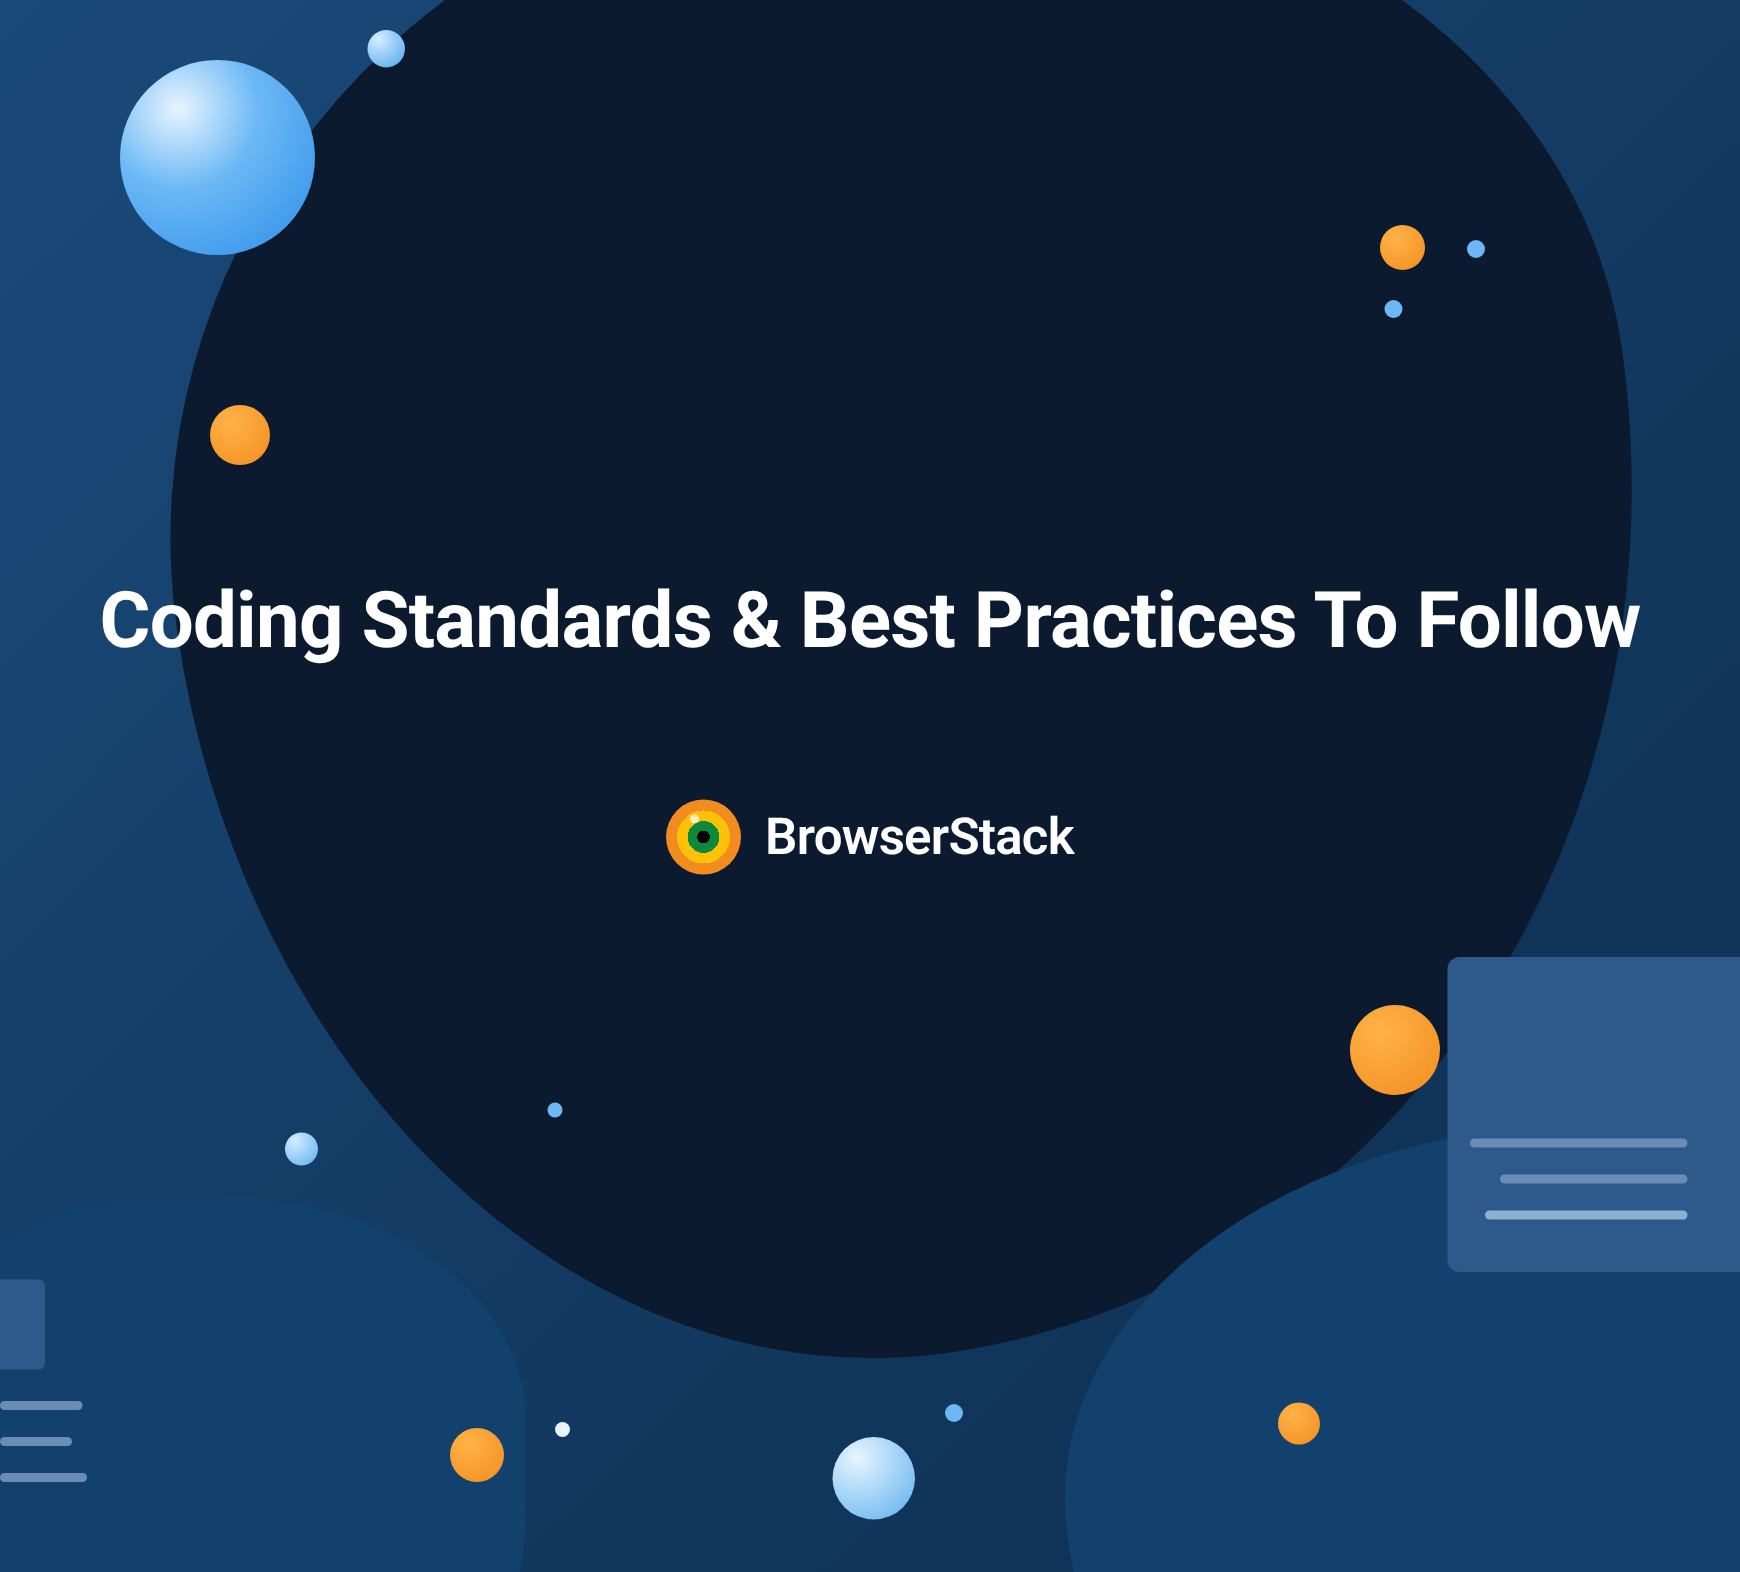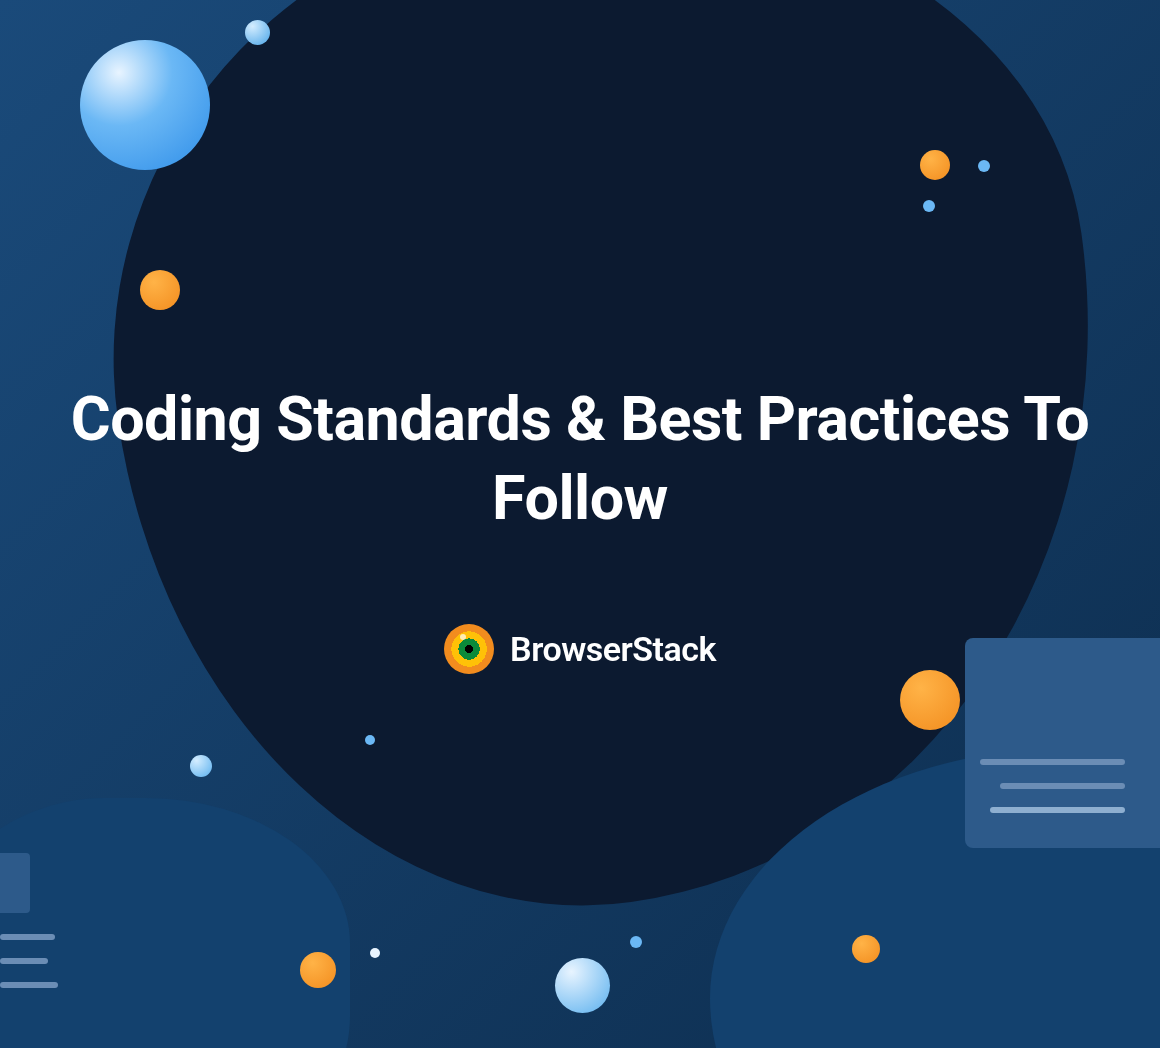--- a/index.html
+++ b/index.html
@@ -153,21 +153,21 @@
 .content {
   position: absolute;
   top: 380px;
   left: 0;
   width: 100%;
   text-align: center;
   z-index: 10;
 }
 .title {
   color: #ffffff;
-  font-size: 61px;
+  font-size: 52px;
   font-weight: 700;
   line-height: 1.3;
   letter-spacing: -0.5px;
 }
 .brand {
   margin-top: 85px;
   display: inline-flex;
   align-items: center;
   gap: 16px;
 }

